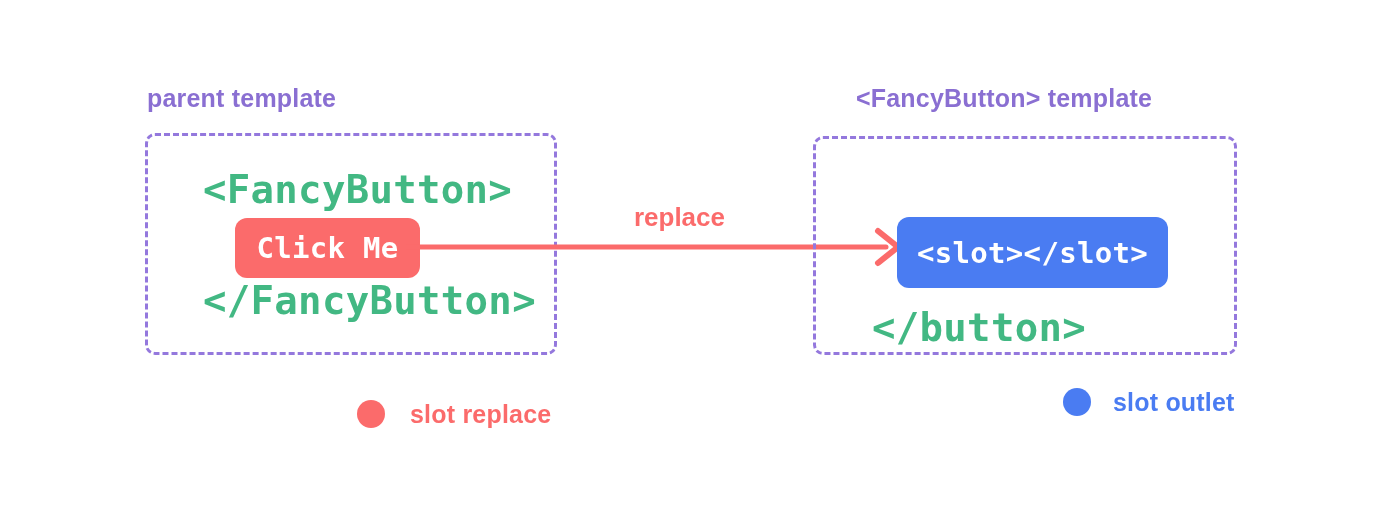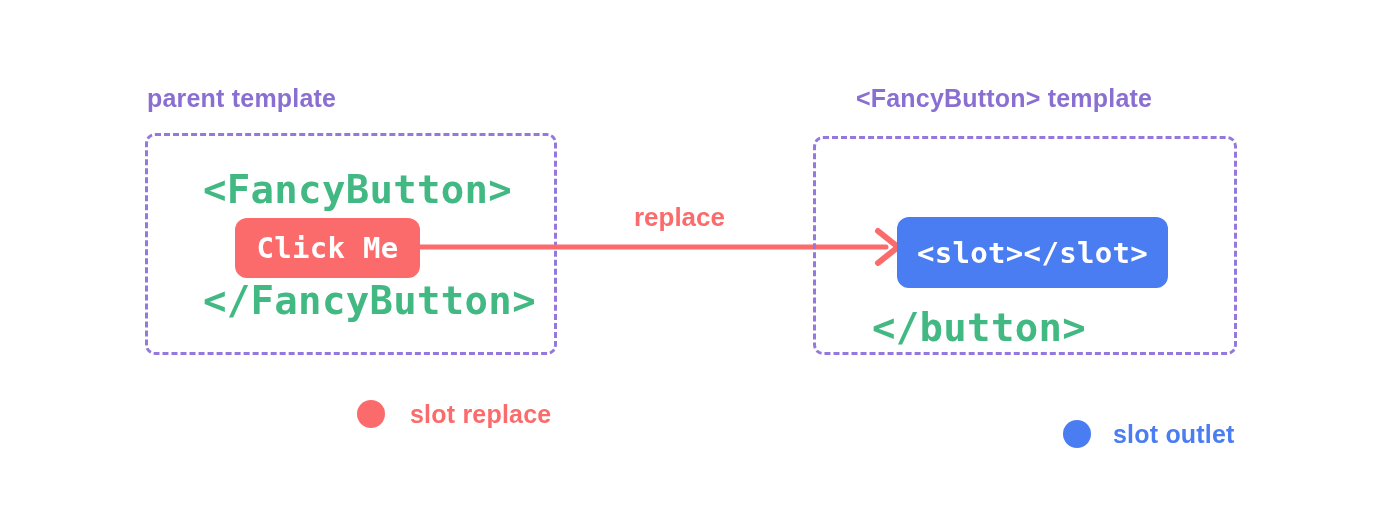--- a/index.html
+++ b/index.html
@@ -77,21 +77,21 @@
   .legend .dot.red  { background: var(--coral); }
   .legend .dot.blue { background: var(--blue); }
   .legend .legend-text {
     font-size: 25px;
     font-weight: 700;
     letter-spacing: .2px;
     white-space: pre;
   }
   .legend.left  { left: 357px;  top: 400px; }
   .legend.left  .legend-text { margin-left: 25px; color: var(--coral); }
-  .legend.right { left: 1063px; top: 420px; }
+  .legend.right { left: 1063px; top: 388px; }
   .legend.right .legend-text { margin-left: 22px; color: var(--blue); }
 
   
   .label-parent   { left: 147px; top: 84px; }
   .box-parent     { left: 145px; top: 133px; width: 412px; height: 222px; }
   .tag-parent-open  { left: 203px; top: 175px; }
   .tag-parent-close { left: 203px; top: 286px; }
   .pill-clickme   { left: 235px; top: 218px; width: 185px; height: 60px; }
 
   

